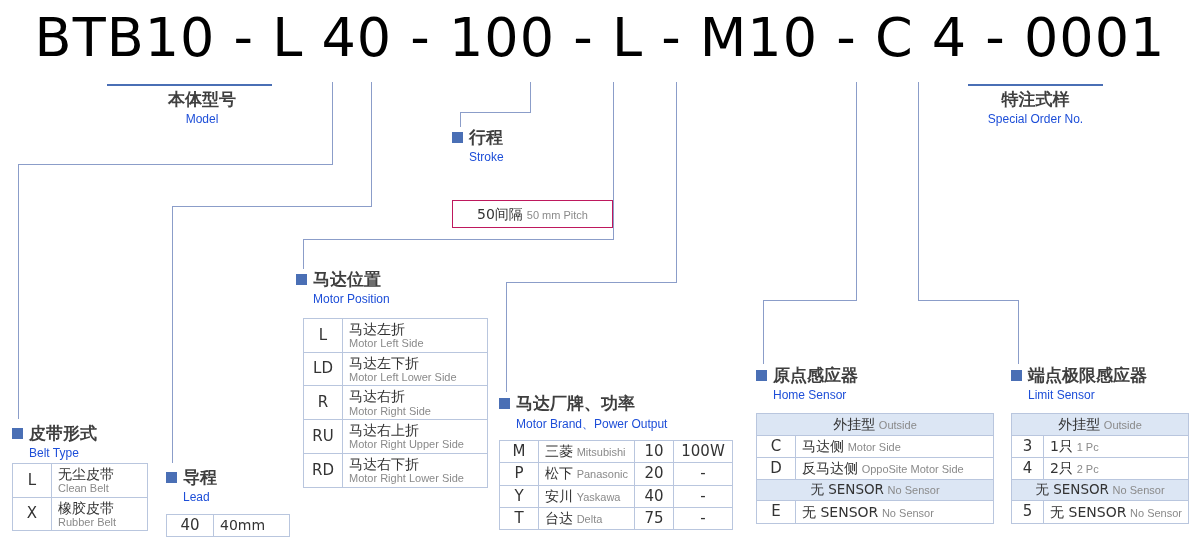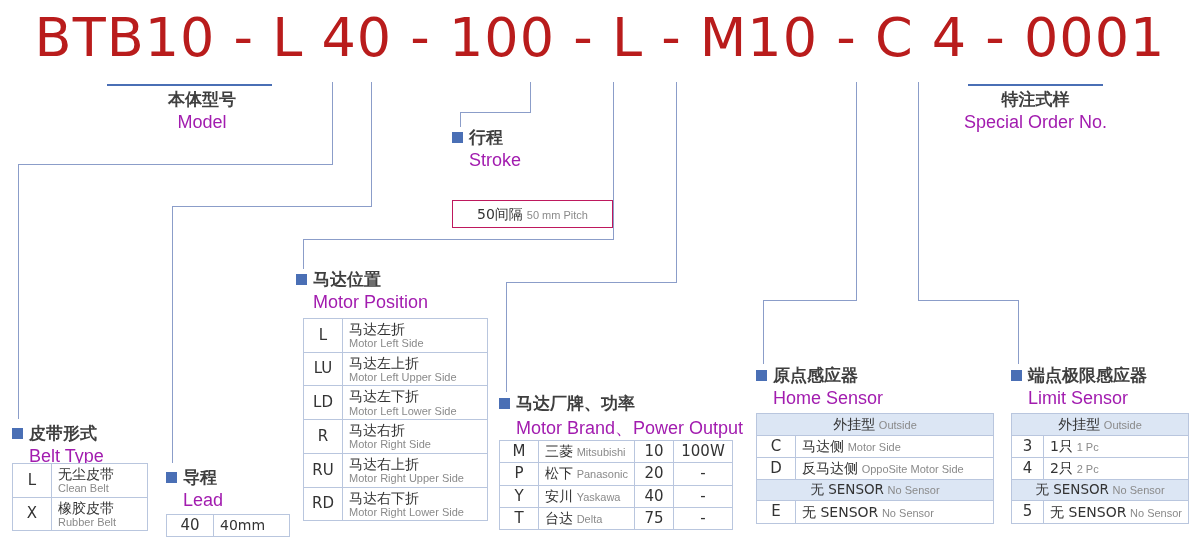--- a/index.html
+++ b/index.html
@@ -13,21 +13,21 @@
   }
   .canvas{position:relative;width:1200px;height:551px;}
 
   
   .code{
     position:absolute;
     top:6px;left:0;width:1200px;
     text-align:center;
     font-size:54px;
     letter-spacing:1px;
-    color:#b91c1c;
+    color:#000000;
     font-family:"DejaVu Sans", sans-serif;
     font-weight:400;
     white-space:pre;
   }
 
   
   .ln{position:absolute;background:#8b9dc9;}
   .lnv{width:1px;}
   .lnh{height:1px;}
 
@@ -35,21 +35,21 @@
   .head{position:absolute;}
   .head .cn{
     font-size:17px;font-weight:bold;color:#3f3f3f;
     display:flex;align-items:center;gap:6px;white-space:nowrap;
     font-family:"DejaVu Sans", sans-serif;
   }
   .head .sq{
     width:11px;height:11px;background:#4a6fb5;display:inline-block;flex:0 0 auto;
   }
   .head .en{
-    font-size:18px;color:#a21caf;margin-top:1px;white-space:nowrap;
+    font-size:12px;color:#1d4ed8;margin-top:1px;white-space:nowrap;
     font-family:"Liberation Sans", sans-serif;
   }
   .head.center{text-align:center;}
   .head.center .cn{justify-content:center;}
   .head.center .en{text-align:center;}
 
   
   table.tb{
     position:absolute;
     border-collapse:collapse;
@@ -198,27 +198,20 @@
   <table class="tb" style="left:303px;top:318px;width:185px;">
     <tbody>
         <tr>
       <td class="key">L</td>
       <td>
         <div class="cn2">马达左折</div>
         <div class="en2">Motor Left Side</div>
       </td>
     </tr>
     <tr>
-      <td class="key">LU</td>
-      <td>
-        <div class="cn2">马达左上折</div>
-        <div class="en2">Motor Left Upper Side</div>
-      </td>
-    </tr>
-    <tr>
       <td class="key">LD</td>
       <td>
         <div class="cn2">马达左下折</div>
         <div class="en2">Motor Left Lower Side</div>
       </td>
     </tr>
     <tr>
       <td class="key">R</td>
       <td>
         <div class="cn2">马达右折</div>

